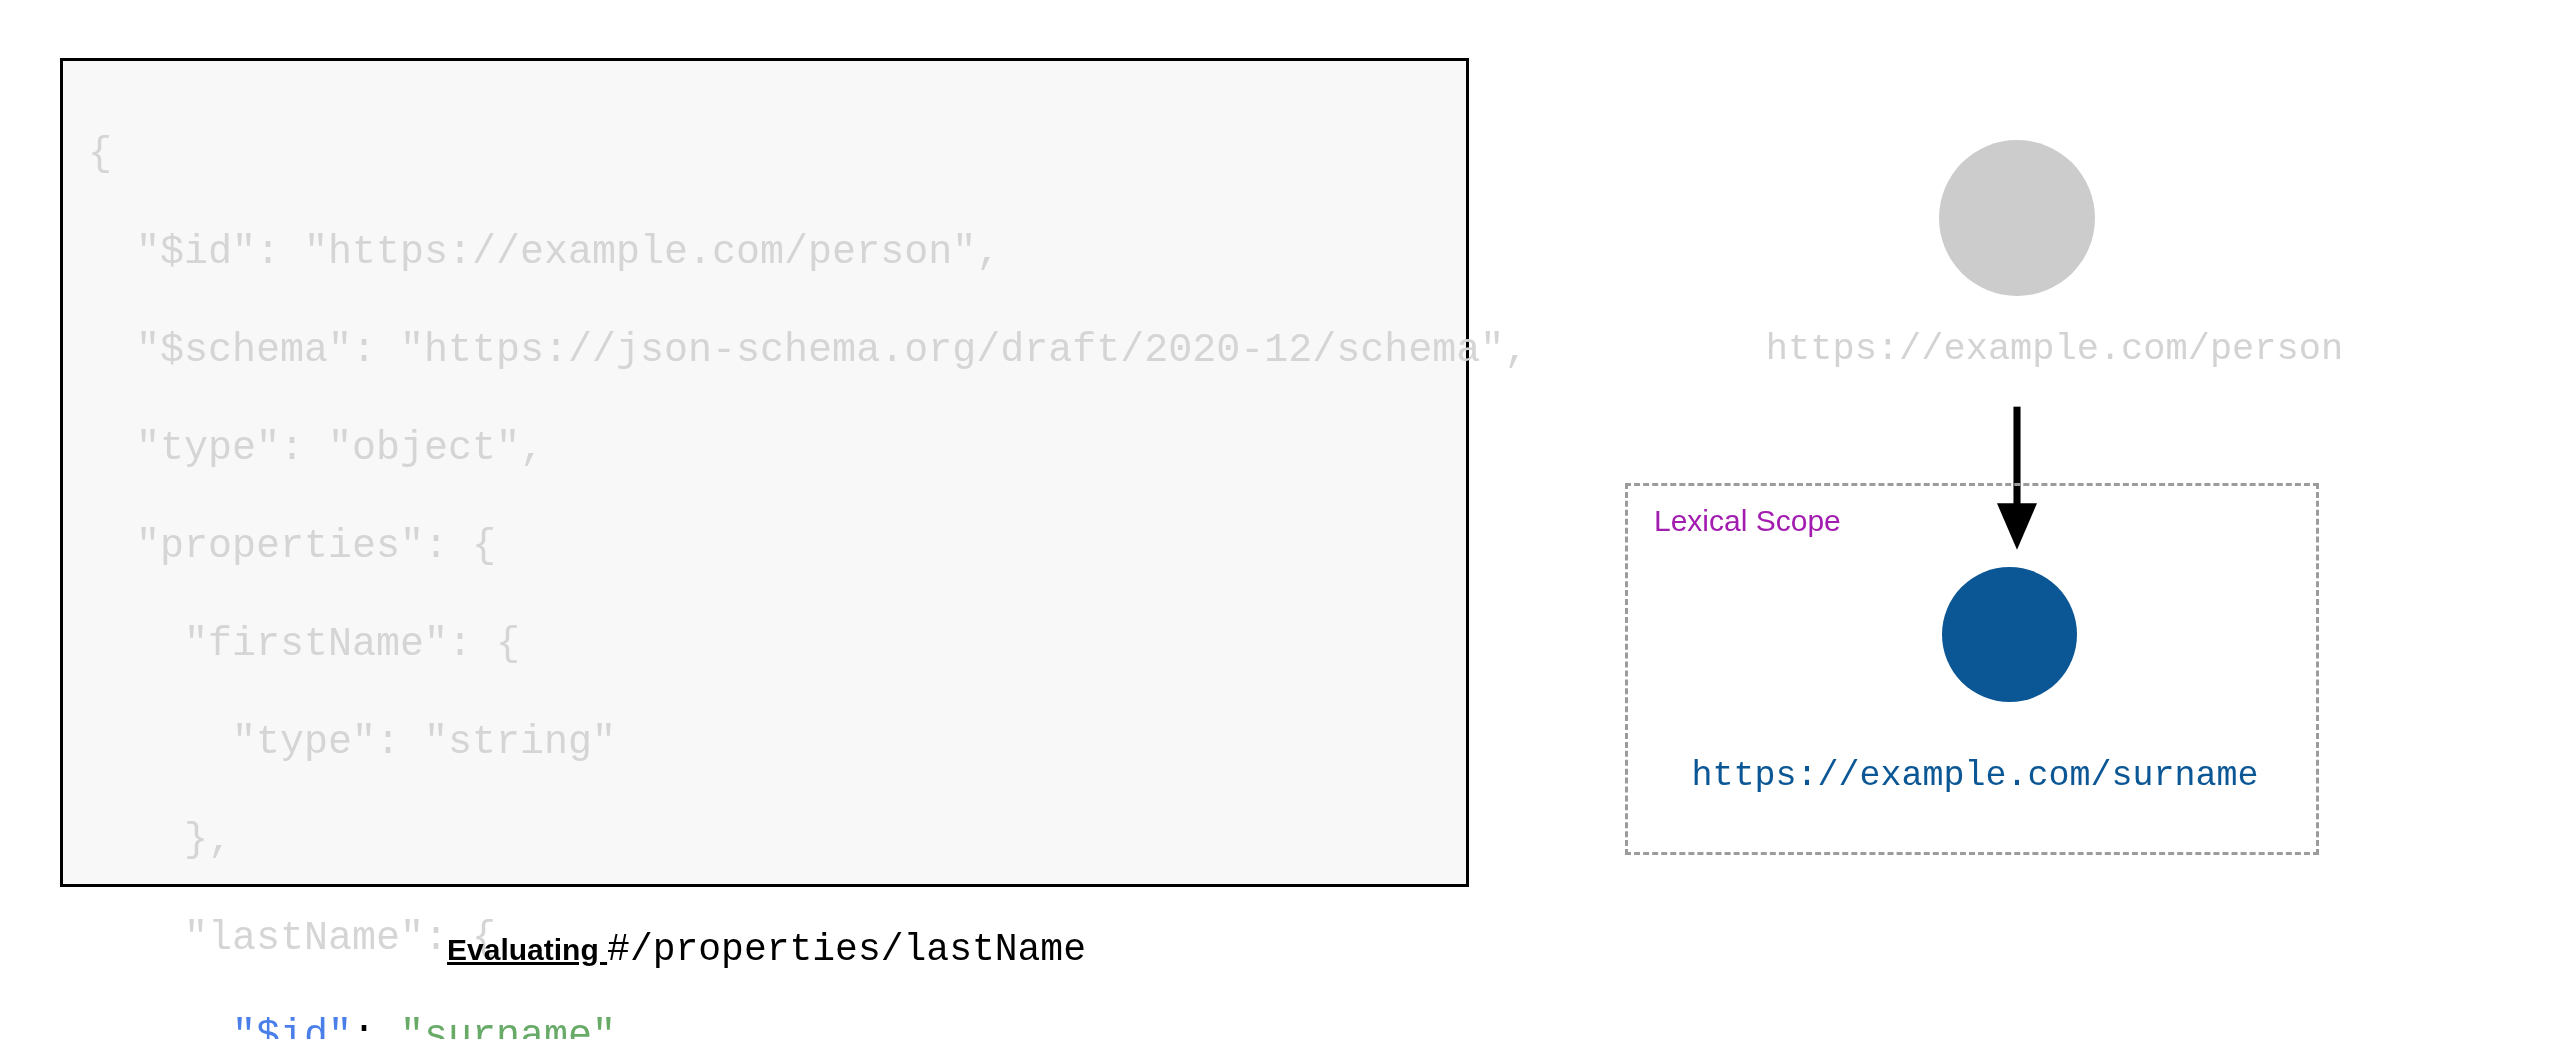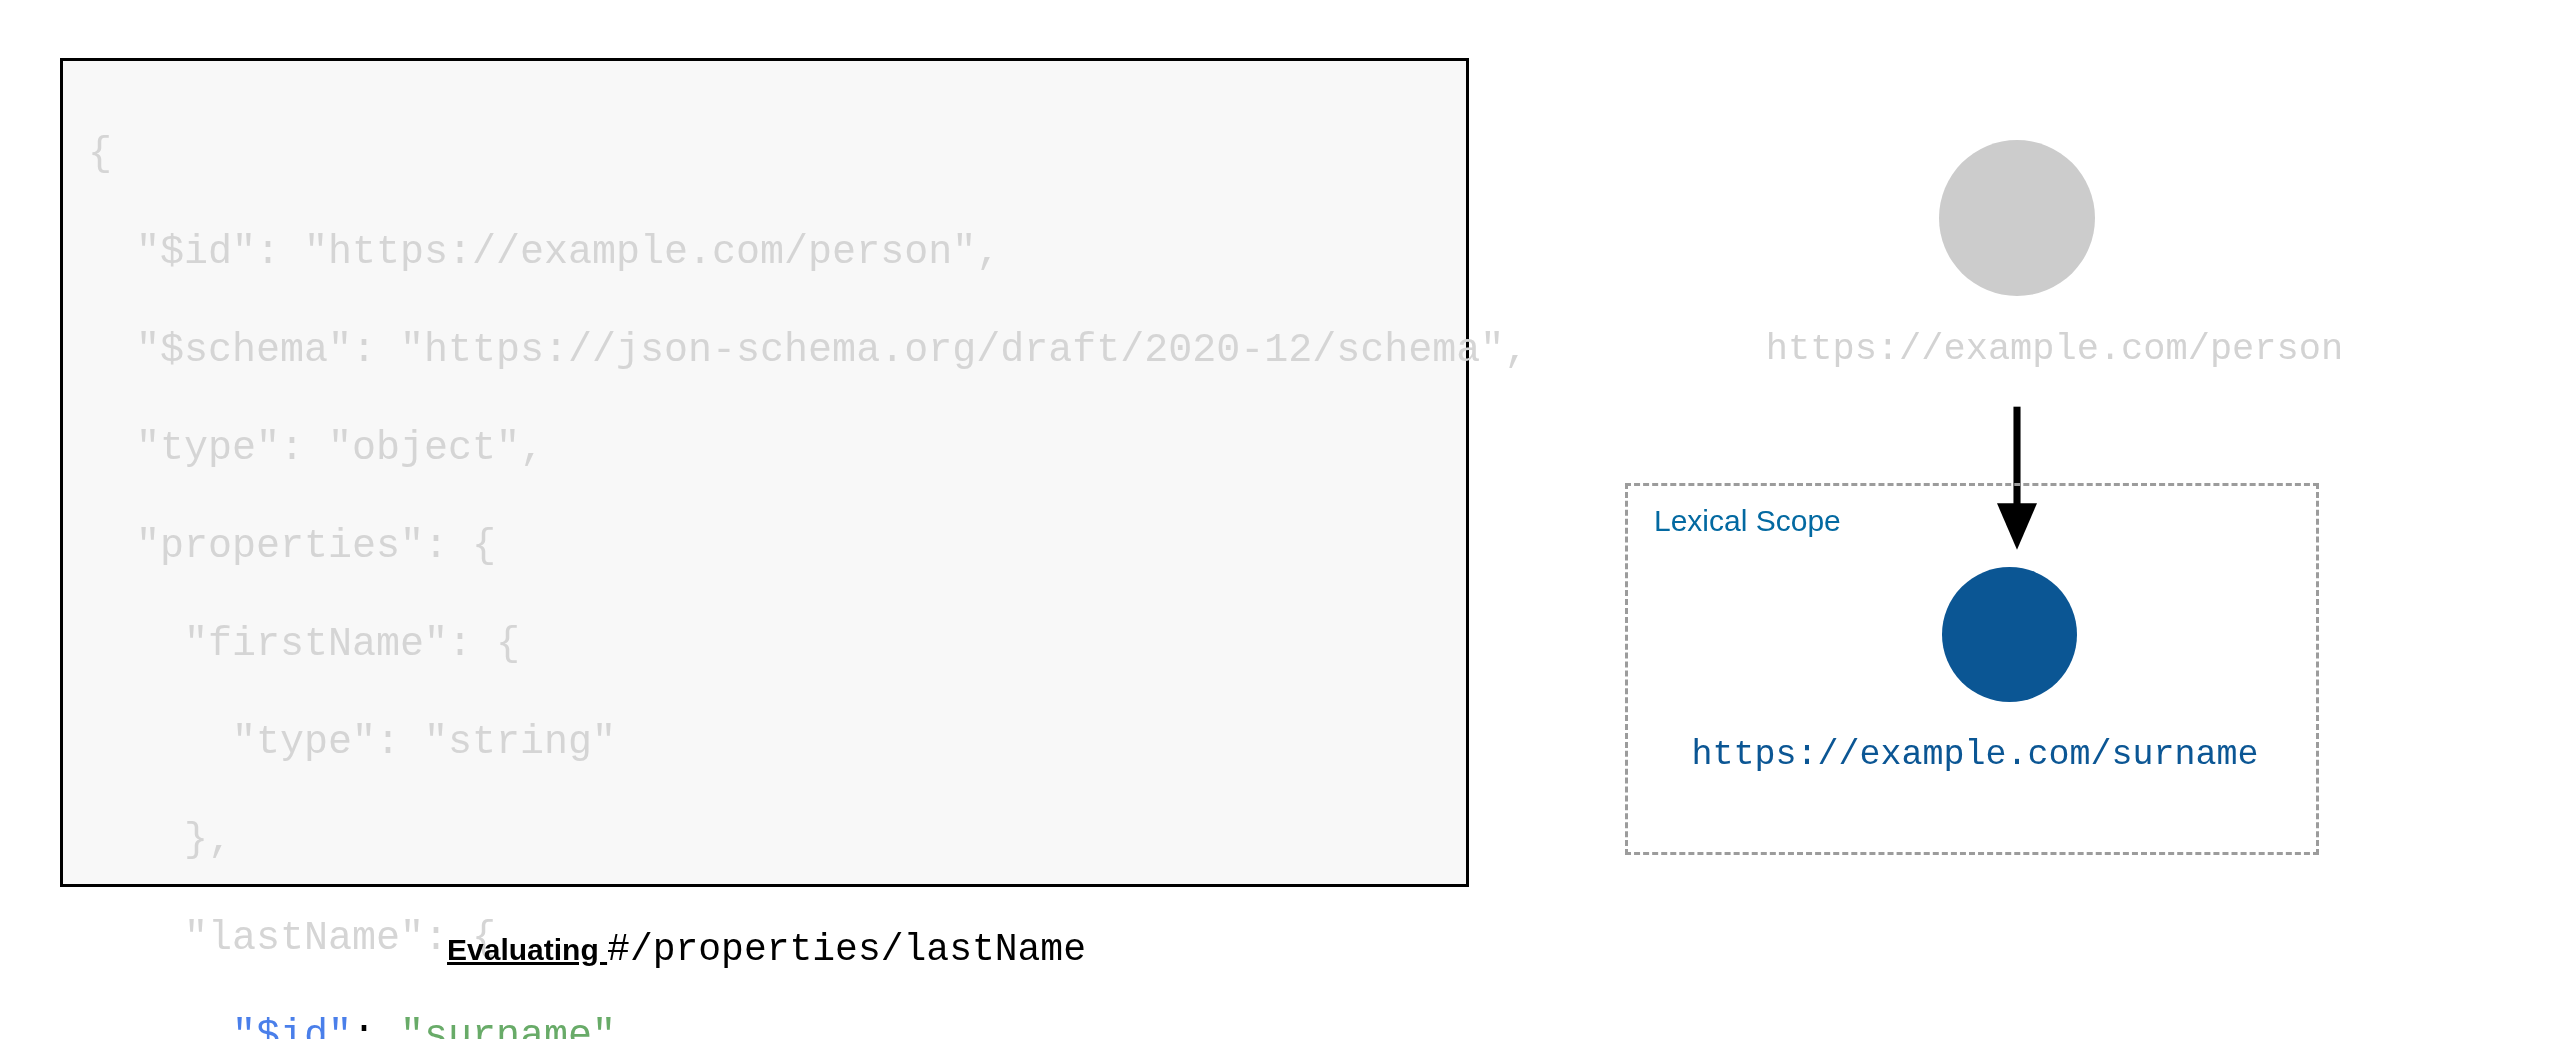--- a/index.html
+++ b/index.html
@@ -121,36 +121,36 @@
     box-sizing: border-box;
     border: 3.9px dashed #9c9c9c;
   }
   #lexical-scope-label {
     position: absolute;
     left: 26px;
     top: 17px;
     font-family: "Liberation Sans", sans-serif;
     font-size: 30px;
     line-height: 36px;
-    color: #0369a1;
+    color: #a21caf;
     white-space: nowrap;
   }
   #inner-node-circle {
     position: absolute;
     left: 314px;
     top: 81px;
     width: 135px;
     height: 135px;
     border-radius: 50%;
     background: #0b5694;
   }
   #inner-node-label {
     position: absolute;
     left: 0px;
-    top: 248px;
+    top: 269px;
     width: 694px;
     text-align: center;
     white-space: nowrap;
     font-family: "Liberation Mono", "DejaVu Sans Mono", monospace;
     font-size: 35px;
     line-height: 43px;
     color: #0b5694;
   }
 </style>
 </head>

